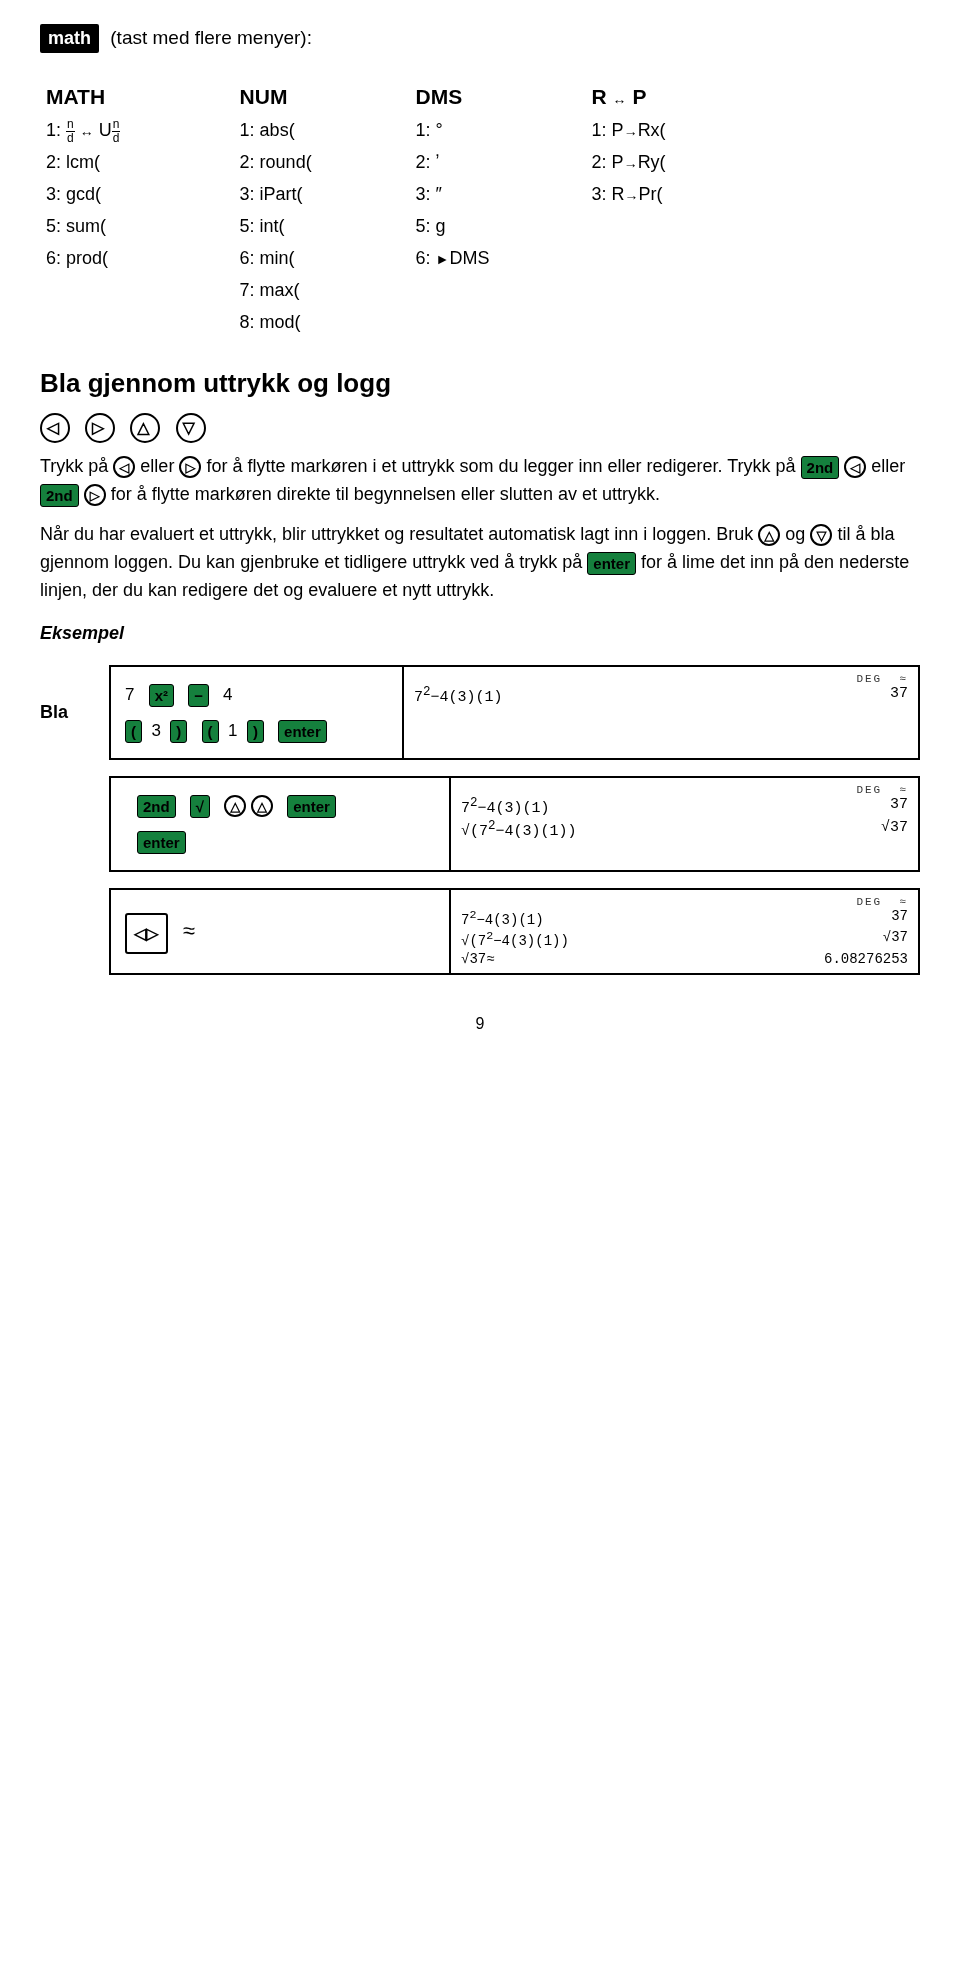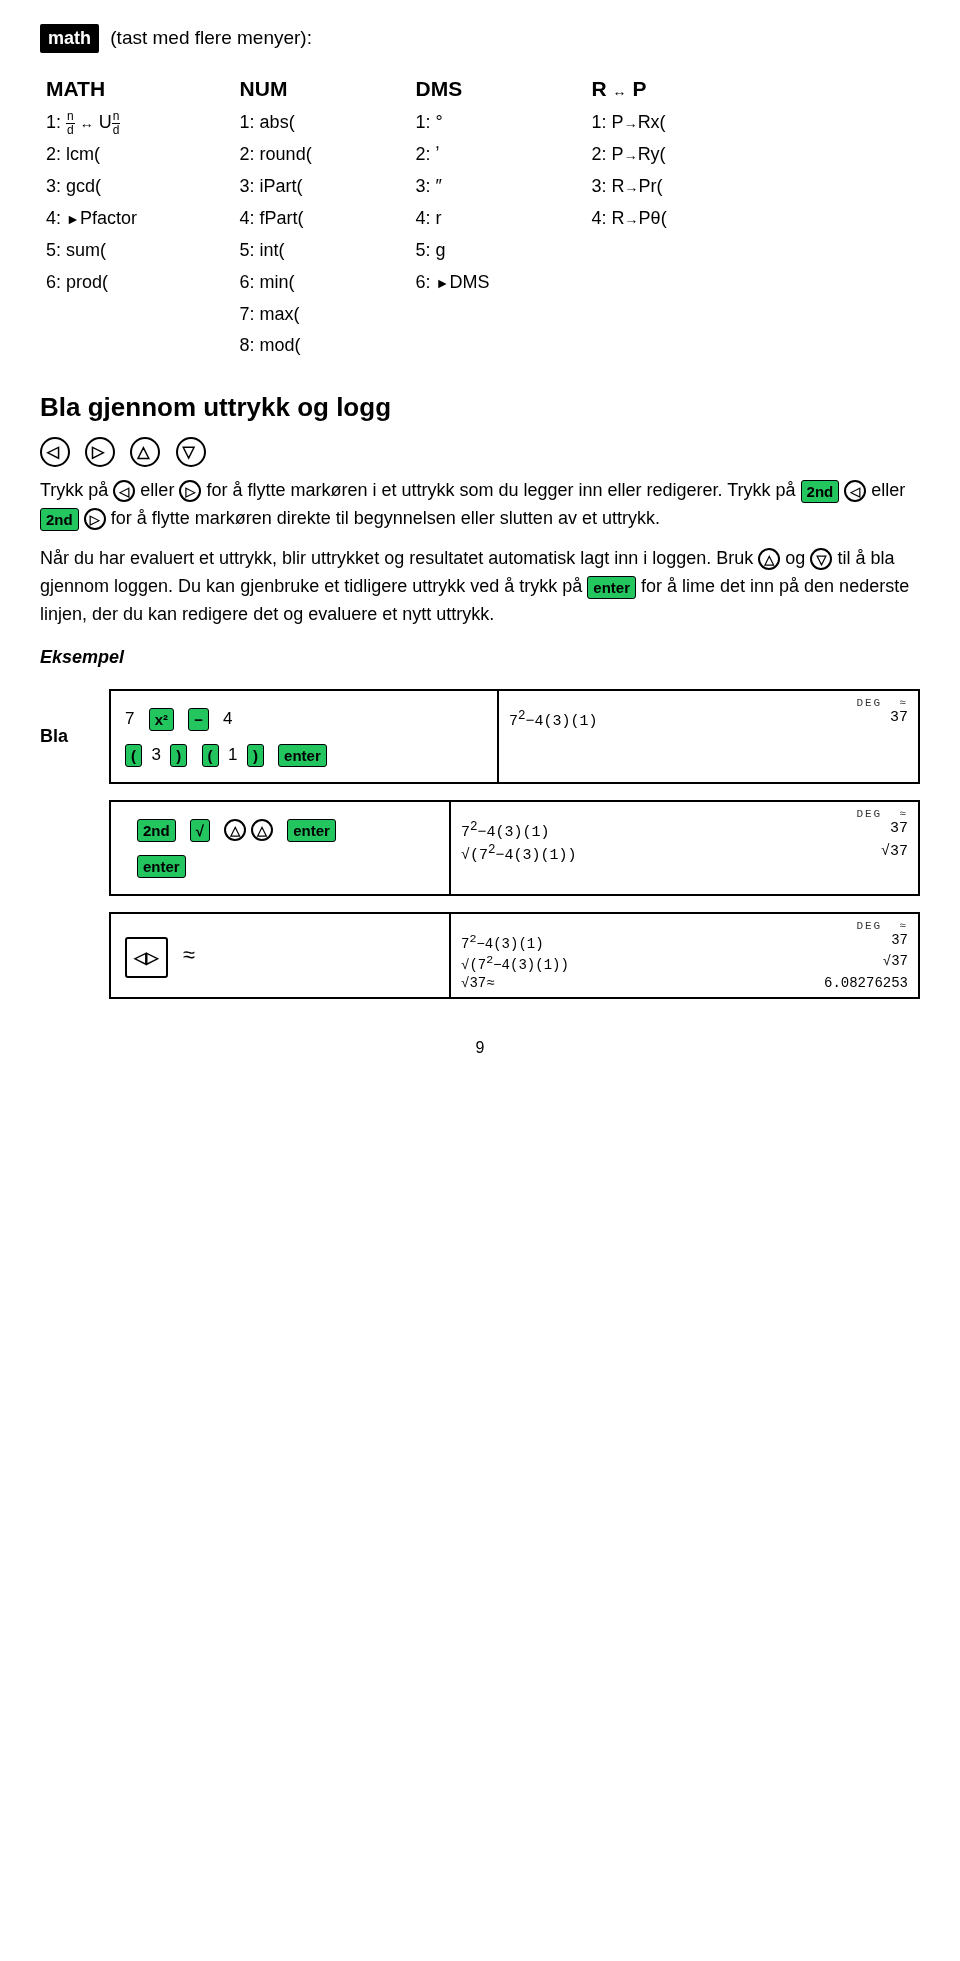--- a/index.html
+++ b/index.html
@@ -21,21 +21,21 @@
       color: #fff;
       font-weight: bold;
       font-size: 18px;
       padding: 2px 8px;
       margin-right: 6px;
       border-radius: 2px;
     }
 
     .intro-line {
       font-size: 19px;
-      margin-bottom: 22px;
+      margin-bottom: 30px;
       line-height: 1.4;
     }
 
     
     .menu-table {
       width: 100%;
       border-collapse: collapse;
       margin-bottom: 30px;
     }
     .menu-table th {
@@ -80,21 +80,21 @@
     }
 
     
     .key {
       display: inline-block;
       border: 1.5px solid #000;
       border-radius: 3px;
       padding: 0px 5px;
       font-size: 15px;
       font-weight: bold;
-      background: #22c55e;
+      background: #15803d;
       line-height: 1.4;
       vertical-align: middle;
     }
 
     
     .example-label {
       font-size: 18px;
       font-style: italic;
       font-weight: bold;
       margin-top: 18px;
@@ -182,26 +182,20 @@
       <td>2: ʼ</td>
       <td>2: P<span style="font-size:14px;">→</span>Ry(</td>
     </tr>
     <tr>
       <td>3: gcd(</td>
       <td>3: iPart(</td>
       <td>3: ″</td>
       <td>3: R<span style="font-size:14px;">→</span>Pr(</td>
     </tr>
     <tr>
-      <td>4: <span style="font-size:14px;">►</span>Pfactor</td>
-      <td>4: fPart(</td>
-      <td>4: r</td>
-      <td>4: R<span style="font-size:14px;">→</span>Pθ(</td>
-    </tr>
-    <tr>
       <td>5: sum(</td>
       <td>5: int(</td>
       <td>5: g</td>
       <td></td>
     </tr>
     <tr>
       <td>6: prod(</td>
       <td>6: min(</td>
       <td>6: <span style="font-size:14px;">►</span>DMS</td>
       <td></td>
@@ -250,21 +244,21 @@
   <span class="key">enter</span>
   for å lime det inn på den nederste linjen, der du kan redigere det og evaluere et nytt uttrykk.
 </div>
 
 <div class="example-label">Eksempel</div>
 
 <table class="example-table" style="margin-bottom:0;">
   <tbody>
       <tr>
     <td class="label-cell" style="font-size:18px;font-weight:bold;border:none;vertical-align:middle;padding-right:10px;">Bla</td>
-    <td style="border:2px solid #000;padding:10px 14px;vertical-align:top;width:388px;">
+    <td style="border:2px solid #000;padding:10px 14px;vertical-align:top;width:293px;">
       <div style="font-size:17px;line-height:2.1;">
         7 &nbsp;
         <span class="key">x²</span>
         &nbsp;
         <span class="key">−</span>
         &nbsp; 4
       </div>
       <div style="font-size:17px;line-height:2.1;">
         <span class="key">(</span>
         &nbsp;3&nbsp;

